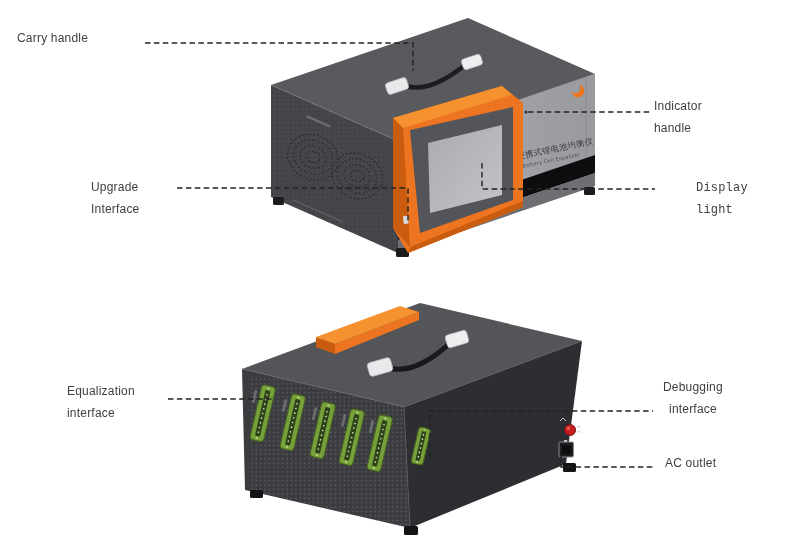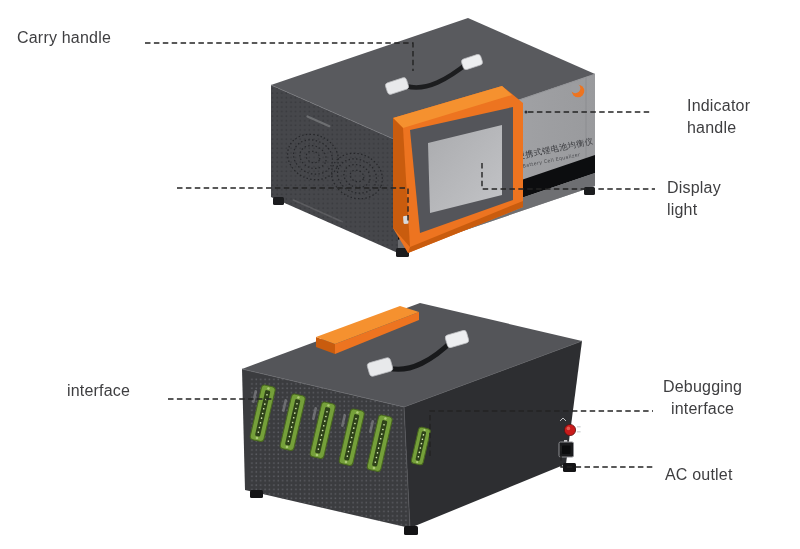--- a/index.html
+++ b/index.html
@@ -1,19 +1,19 @@
 <!DOCTYPE html>
 <html><head>
 <meta charset="utf-8">
 <style>
   html,body{margin:0;padding:0;background:#ffffff;}
   .stage{position:relative;width:800px;height:549px;background:#ffffff;overflow:hidden;
          font-family:"Liberation Sans",sans-serif;}
   .stage svg{position:absolute;left:0;top:0;}
-  .label{position:absolute;font-size:16px;line-height:22px;color:#3e3e40;letter-spacing:.2px;}
+  .label{position:absolute;font-size:12px;line-height:22px;color:#3e3e40;letter-spacing:.2px;}
   .label span{display:block;}
 </style>
 </head>
 <body>
 
 <div class="stage">
 
 <svg width="800" height="549" viewBox="0 0 800 549">
   <defs>
     <linearGradient id="frontGrad" x1="0" y1="0" x2="1" y2="0">
@@ -268,32 +268,37 @@
     <path d="M482,163 V189 H655" stroke="#232323"></path>
     <path d="M168,399 H272" stroke="#232323"></path>
     <path d="M430,456 V411 H653" stroke="#232323"></path>
     <path d="M561,446 V467 H653" stroke="#232323"></path>
   </g>
 </svg>
 
 <div class="label" style="left:17px;top:27px;">
   <span>Carry handle</span>
 </div>
-<div class="label" style="left:654px;top:95px;margin-left:33px;">
+<div class="label" style="left:91px;top:176px;">
+  <span>Upgrade</span>
+  <span>Interface</span>
+</div>
+<div class="label" style="left:654px;top:95px;">
   <span>Indicator</span>
   <span>handle</span>
 </div>
-<div class="label" style="left:667px;top:177px;">
+<div class="label" style="left:696px;top:177px;font-family:Liberation Mono, monospace;">
   <span>Display</span>
   <span>light</span>
 </div>
 <div class="label" style="left:67px;top:380px;">
+  <span>Equalization</span>
   <span>interface</span>
 </div>
 <div class="label" style="left:663px;top:376px;text-align:center;">
   <span>Debugging</span>
   <span>interface</span>
 </div>
-<div class="label" style="left:665px;top:452px;margin-top:12px;">
+<div class="label" style="left:665px;top:452px;">
   <span>AC outlet</span>
 </div>
 
 </div>
 
 </body></html>

